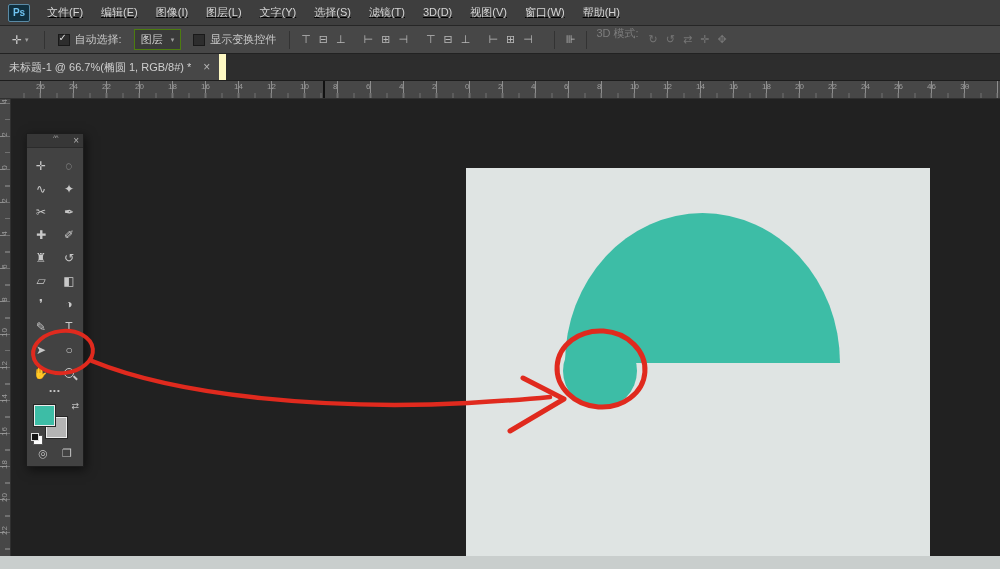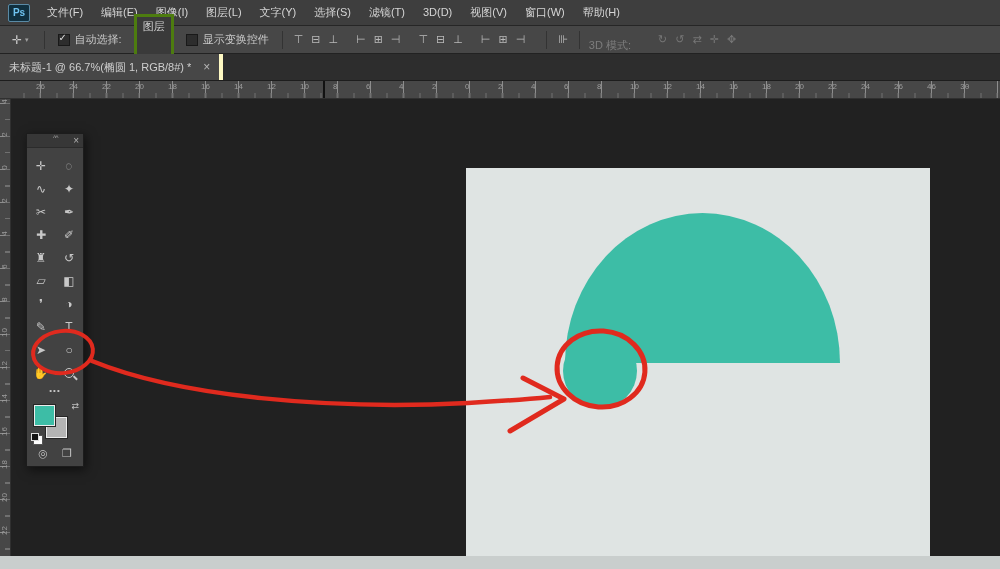--- a/index.html
+++ b/index.html
@@ -9,45 +9,45 @@
     font-family:"Liberation Sans","DejaVu Sans",sans-serif;
     -webkit-font-smoothing:antialiased;
   }
   
   .menu-bar{position:absolute;left:0;top:0;width:1000px;height:25px;
     background:#3e3e3e;border-bottom:1px solid #262626;
     display:flex;align-items:center;z-index:30;}
   .ps-logo{width:20px;height:16px;margin:0 8px 0 8px;border-radius:2px;
     background:#10303f;color:#6fc3f0;font-size:10px;font-weight:bold;
     display:flex;align-items:center;justify-content:center;border:1px solid #5a8aa5;}
-  .menu-items{display:flex;align-items:flex-start;}
+  .menu-items{display:flex;align-items:flex-start;text-decoration:underline;}
   .menu-item{padding:0 9px;font-size:11px;color:#d6d6d6;line-height:25px;cursor:default;}
   
   .options-bar{position:absolute;left:0;top:26px;width:1000px;height:27px;
     background:#474747;border-bottom:1px solid #222;
     display:flex;align-items:center;font-size:11px;color:#c8c8c8;z-index:30;}
   .tool-preset{display:flex;align-items:center;gap:3px;padding:0 8px 0 12px;font-size:12px;}
   .drop-arrow{font-size:7px;color:#9f9f9f;}
   .sep{width:1px;height:18px;background:#333;margin:0 7px;flex:0 0 auto;}
   .opt-check{display:flex;align-items:center;gap:5px;margin:0 6px;}
   .checkbox{width:10px;height:10px;background:#2d2d2d;border:1px solid #191919;position:relative;display:inline-block;}
   .checkbox.checked::after{content:"✓";position:absolute;left:0px;top:-3px;font-size:10px;color:#dedede;}
-  .dropdown{display:flex;align-items:center;gap:18px;background:#3a3a3a;border:3px solid #4d7c0f;
-    padding:2px 6px;margin:0 6px;color:#d0d0d0;flex-direction:column;}
+  .dropdown{display:flex;align-items:center;gap:8px;background:#3a3a3a;border:1px solid #4d7c0f;
+    padding:2px 6px;margin:0 6px;color:#d0d0d0;}
   .align-icons,.threed-icons{display:flex;align-items:center;}
   .opt-icon{font-size:11px;color:#b9b9b9;padding:0 4px;line-height:27px;}
   .opt-icon.disabled{color:#757575;}
-  .threed{display:flex;align-items:flex-end;gap:17px;}
+  .threed{display:flex;align-items:flex-start;}
   .threed-label{color:#7d7d7d;margin:0 6px 0 2px;}
   
   .tab-bar{position:absolute;left:0;top:54px;width:1000px;height:26px;
     background:#2d2d2d;border-bottom:1px solid #1d1d1d;z-index:30;}
   .doc-tab{position:absolute;left:0;top:0;height:26px;background:#474747;
     display:flex;align-items:center;gap:12px;padding:0 9px;
-    border-right:4px solid #fef9c3;font-size:11px;color:#cfcfcf;}
+    border-right:7px solid #fef9c3;font-size:11px;color:#cfcfcf;}
   .tab-close{color:#b5b5b5;font-size:12px;cursor:default;}
   
   .ruler-corner{position:absolute;left:0;top:81px;width:10px;height:17px;background:#474747;
     border-right:1px solid #303030;border-bottom:1px solid #303030;z-index:30;}
   .ruler-h{position:absolute;left:10px;top:81px;width:990px;height:17px;background:#474747;
     border-bottom:1px solid #303030;z-index:30;
     background-image:
       repeating-linear-gradient(to right,#707070 0 1px,transparent 1px 16.5px),
       repeating-linear-gradient(to right,#8d8d8d 0 1px,transparent 1px 33px);
     background-size:100% 5px,100% 100%;

